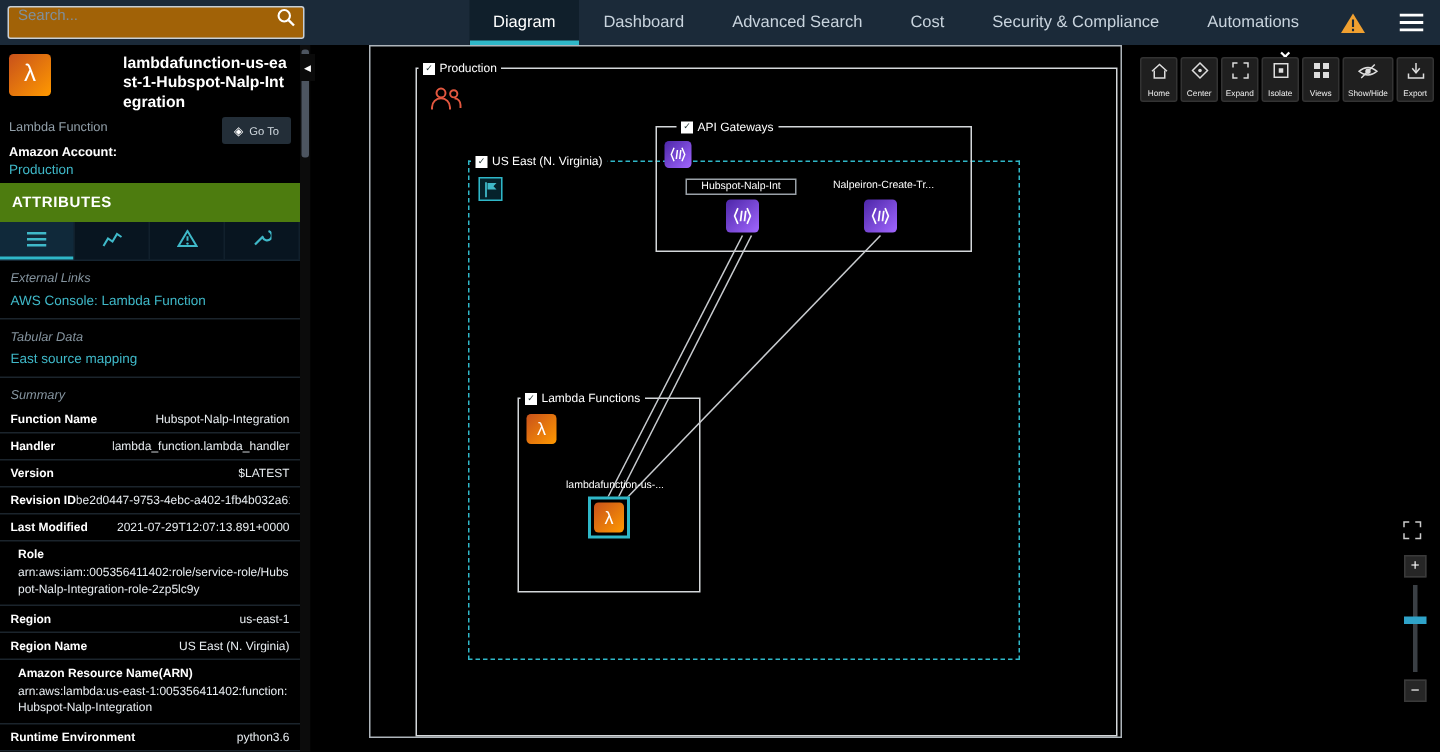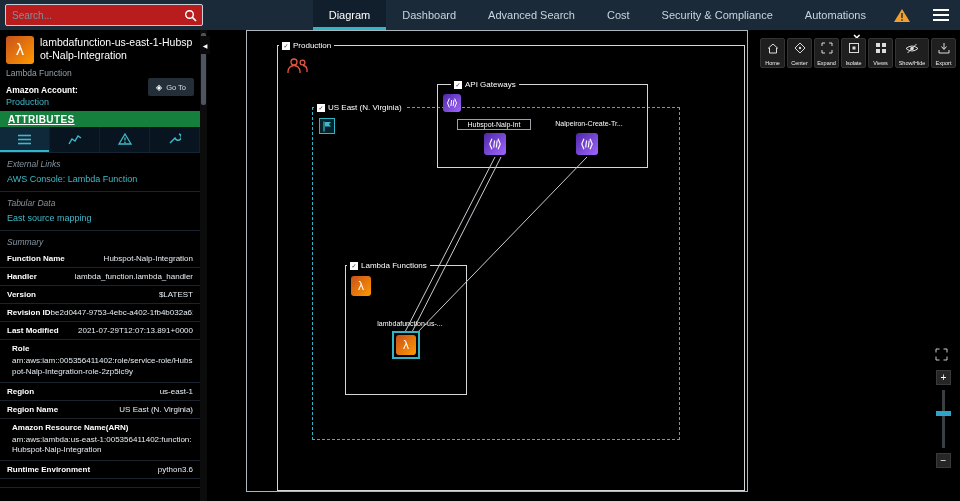--- a/index.html
+++ b/index.html
@@ -2,22 +2,22 @@
 <html><head>
 <meta charset="utf-8">
 <style>
   * { margin:0; padding:0; box-sizing:border-box; }
   html,body { width:960px; height:501px; overflow:hidden; background:#000;
     font-family:"Liberation Sans", sans-serif; }
 
   
   .topbar { position:absolute; left:0; top:0; width:960px; height:30px;
     background:#1b2a39; display:flex; align-items:stretch; }
-  .search-box { margin:4px 0 4px 5px; width:198px; height:22px; background:#b91c1c;
-    border:1px solid #c8cfd6; border-radius:2px; display:flex; align-items:center; }
+  .search-box { margin:4px 0 4px 5px; width:198px; height:22px; background:#a16207;
+    border:1px solid #c8cfd6; border-radius:2px; display:flex; align-items:flex-start; }
   .search-box input { flex:1; background:transparent; border:none; outline:none;
     color:#cfd8e0; font-size:10px; padding:0 6px; font-family:"Liberation Sans",sans-serif; }
   .search-box input::placeholder { color:#7f909d; }
   .search-box .mag { padding-right:5px; display:flex; }
   .nav { margin-left:auto; display:flex; align-items:stretch; }
   .nav-item { display:flex; align-items:center; padding:0 16px; font-size:11px;
     color:#c9d4de; cursor:pointer; }
   .nav-item.active { background:#101f2b; color:#fff;
     box-shadow:inset 0 -3px 0 #2fb7c8; }
   .tb-icon-btn { display:flex; align-items:center; padding:0 11px; cursor:pointer; }
@@ -28,31 +28,31 @@
   .sb-header { background:#000; padding:6px 6px 4px 6px; position:relative; }
   .sb-head-row { display:flex; gap:6px; }
   .badge { display:flex; align-items:center; justify-content:center; color:#fff;
     border-radius:3px; flex:none; }
   .badge-lambda { background:linear-gradient(135deg,#c8511b,#ff9900); }
   .badge-api { background:linear-gradient(135deg,#4d27a8,#a166ff); }
   .sz28 { width:28px; height:28px; font-size:16px; }
   .sz22 { width:22px; height:22px; font-size:13px; }
   .sz20 { width:20px; height:20px; font-size:12px; }
   .sz18 { width:18px; height:18px; font-size:11px; }
-  .sb-title { font-size:10.5px; font-weight:normal; line-height:1.25; word-break:break-all; }
+  .sb-title { font-size:10.5px; font-weight:bold; line-height:1.25; word-break:break-all;margin-left:42px; }
   .sb-sub { font-size:8.5px; color:#93a1ab; margin-top:4px; }
   .acct-label { font-size:8.5px; font-weight:bold; margin-top:7px; }
   .acct-value { font-size:9px; color:#3fb9c9; margin-top:2px; }
   .goto-btn { position:absolute; right:6px; top:48px; width:46px; height:18px;
     background:#232e38; border-radius:2px; display:flex; align-items:center;
     justify-content:center; gap:4px; cursor:pointer; }
   .goto-btn .gi { font-size:8px; color:#fff; }
   .goto-btn .gl { font-size:7.5px; color:#d4dce2; }
-  .attr-bar { background:#15803d; height:16px; display:flex; align-items:center;
-    padding-left:8px; font-size:10px; font-weight:bold; letter-spacing:.4px;text-decoration:underline; }
+  .attr-bar { background:#4d7c0f; height:26px; display:flex; align-items:center;
+    padding-left:8px; font-size:10px; font-weight:bold; letter-spacing:.4px; }
   .tabs { height:26px; display:flex; background:#081520; border-bottom:1px solid #152430; }
   .tab { flex:1; display:flex; align-items:center; justify-content:center;
     border-right:1px solid #11202c; cursor:pointer; }
   .tab.active { background:#10293a; box-shadow:inset 0 -2px 0 #2fb7c8; }
   .sb-content { overflow:hidden; }
   .section-label { color:#84939e; font-size:8.5px; padding:6px 7px 3px 7px;font-style:italic; }
   .sb-link { color:#3fb9c9; font-size:9px; padding:2px 7px 7px 7px;
     border-bottom:1px solid #1b242c; cursor:pointer; }
   .kv { display:flex; justify-content:space-between; gap:0; padding:4px 7px;
     border-bottom:1px solid #1b242c; font-size:8px; }

